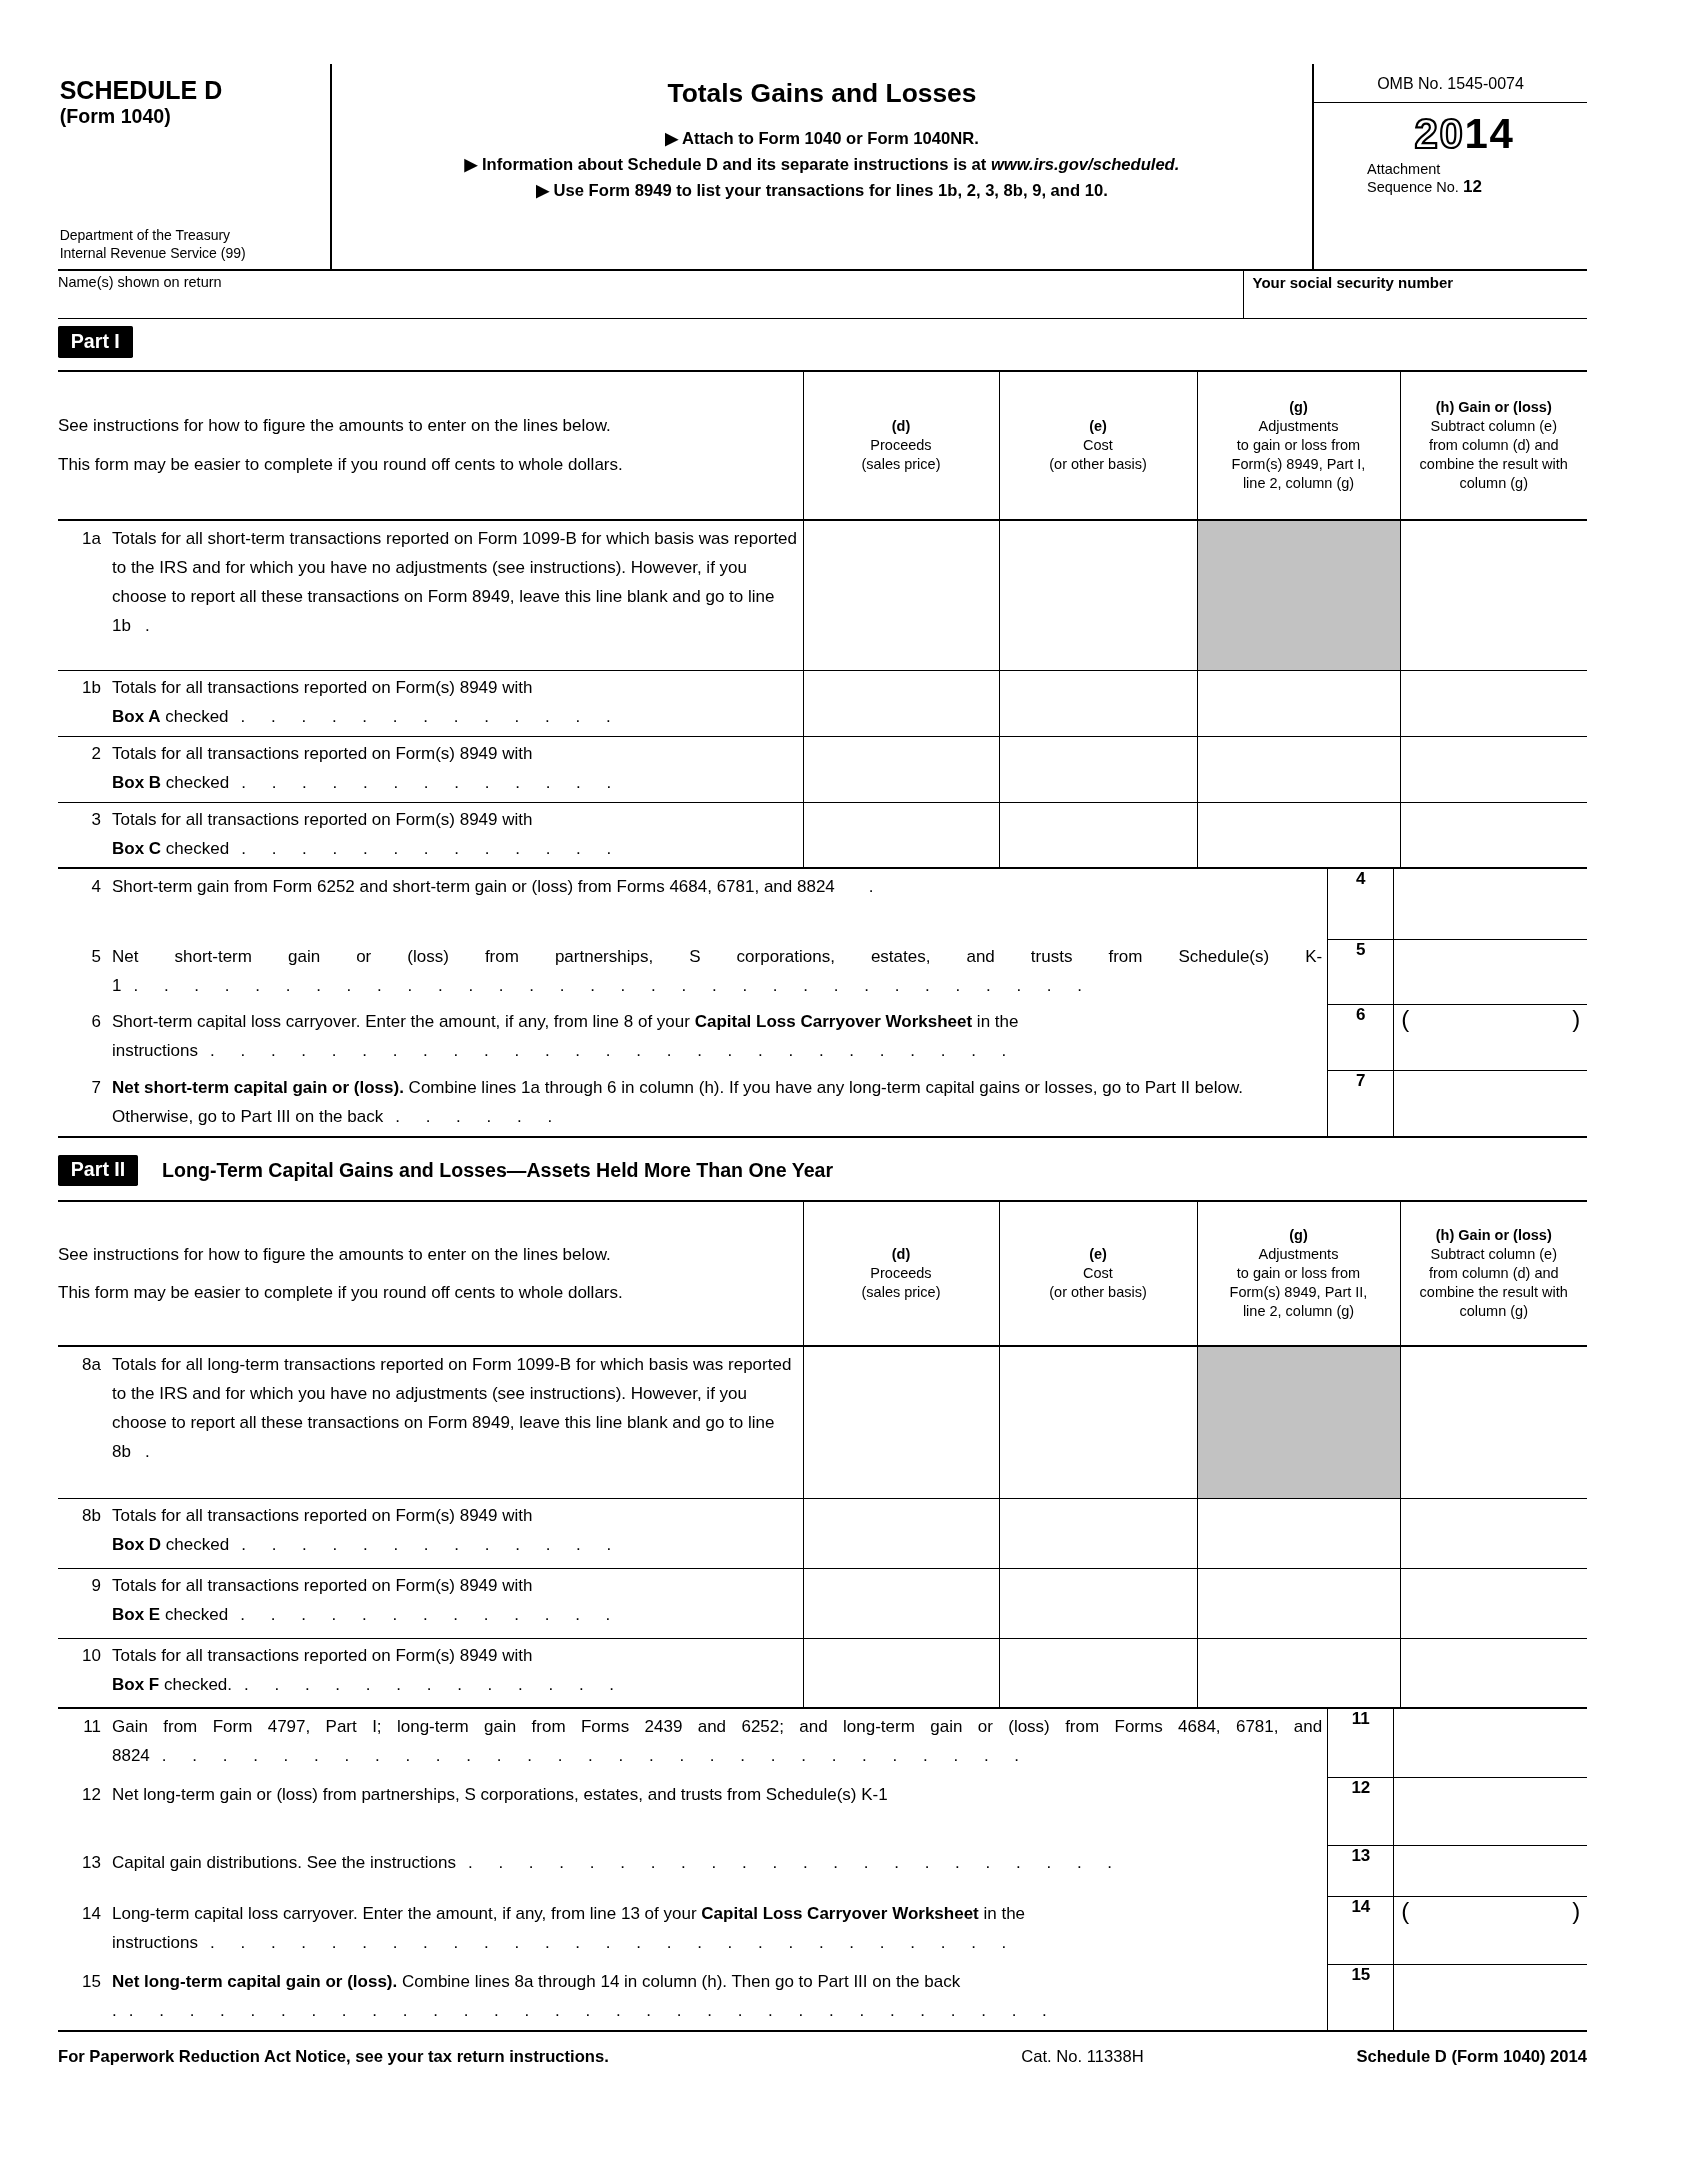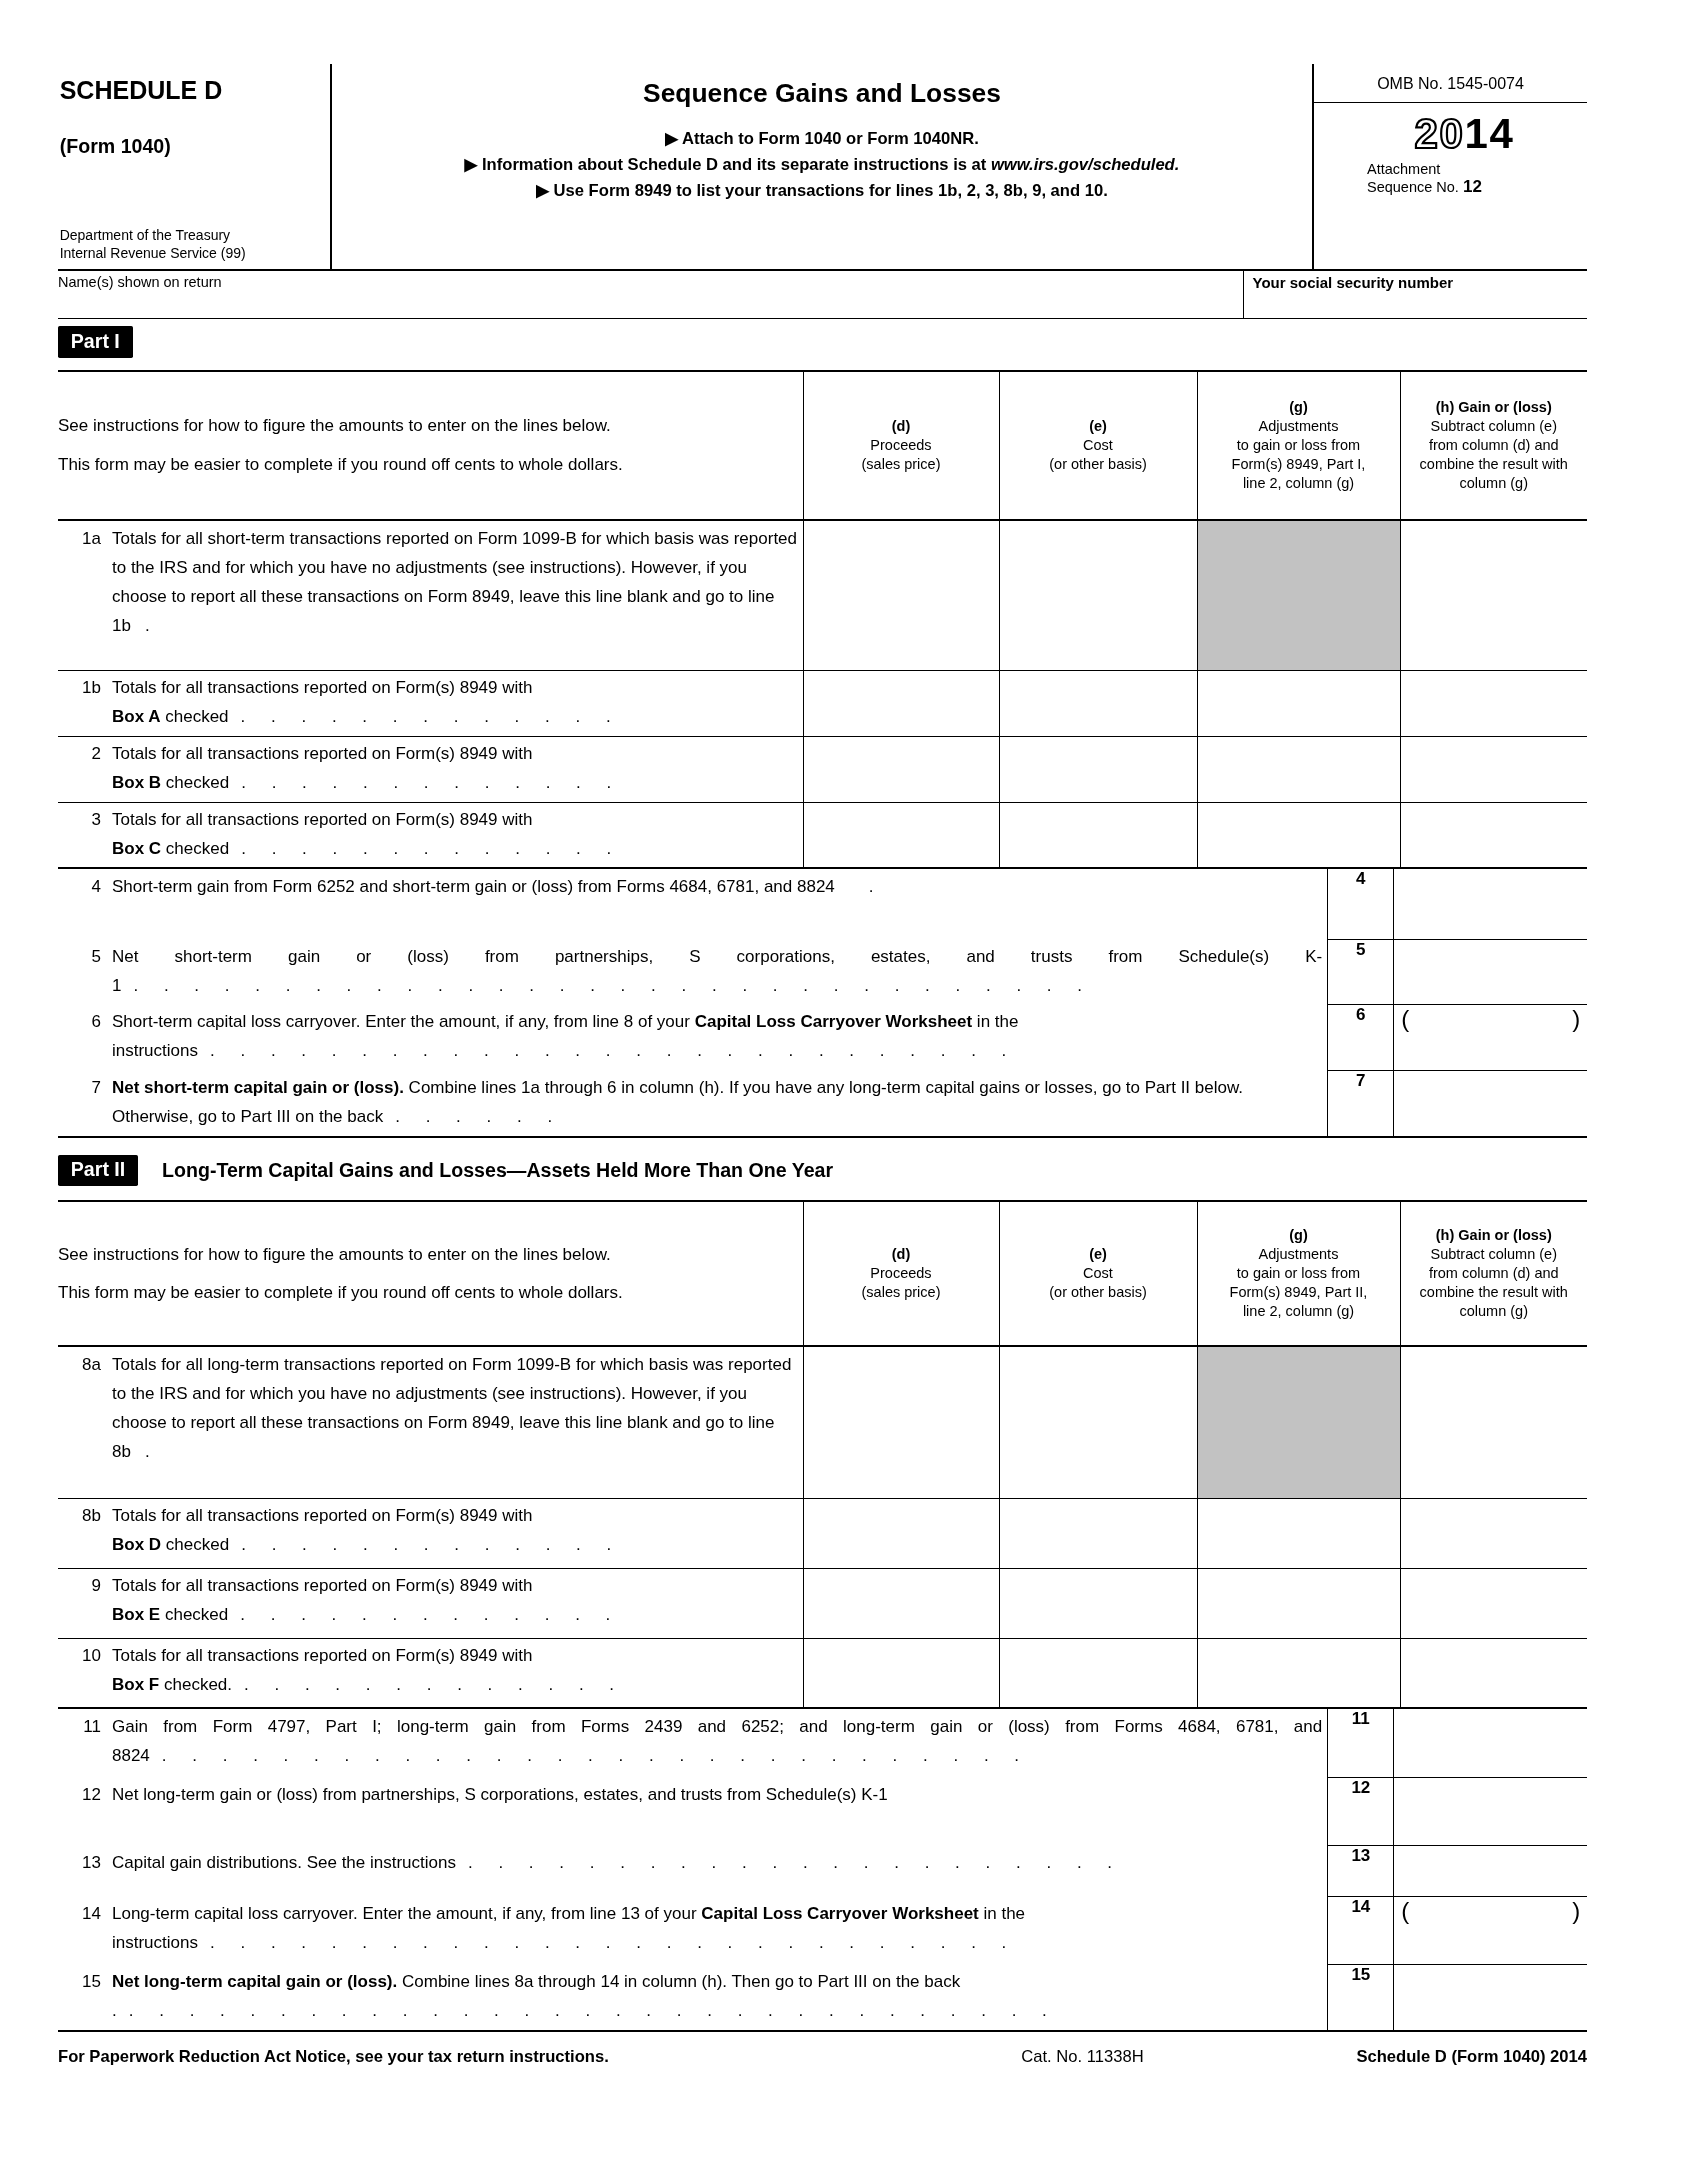--- a/index.html
+++ b/index.html
@@ -3,21 +3,21 @@
 <meta charset="utf-8">
 <style>
   html,body{margin:0;padding:0;background:#888;}
   .page{position:relative;width:1685px;height:2181px;background:#fff;
         font-family:"Liberation Sans",sans-serif;color:#000;overflow:hidden;}
   .content{position:absolute;left:58px;top:64px;width:1529px;}
 
   
   .hdr{display:flex;border-bottom:2.6px solid #000;height:207px;box-sizing:border-box;}
   .hdr-left{width:274px;border-right:2.6px solid #000;box-sizing:border-box;
-            display:flex;flex-direction:column;padding:12px 6.8px 6.8px 1.7px;gap:30px;}
+            display:flex;flex-direction:column;padding:12px 6.8px 6.8px 1.7px;}
   .sched{font-size:25px;font-weight:bold;line-height:28px;}
   .form1040{font-size:19.6px;font-weight:bold;line-height:25.6px;}
   .dept{margin-top:auto;font-size:14px;line-height:18px;}
   .hdr-center{flex:1;text-align:center;padding-top:13.6px;}
   .title{font-size:26.4px;font-weight:bold;}
   .bullets{margin-top:17px;font-size:16.6px;font-weight:bold;line-height:26.4px;}
   .bullets i{}
   .hdr-right{width:275px;border-left:2.6px solid #000;box-sizing:border-box;}
   .omb{font-size:16px;text-align:center;padding:11px 0 9.4px;border-bottom:1.7px solid #000;}
   .year{font-size:42px;font-weight:bold;text-align:center;margin-top:6.8px;letter-spacing:1.7px;padding-left:28px;}
@@ -84,21 +84,21 @@
   <div class="hdr">
     <div class="hdr-left">
       <div class="sched">SCHEDULE D</div>
       <div class="form1040">(Form 1040)</div>
       <div class="dept">
         <div>Department of the Treasury</div>
         <div>Internal Revenue Service (99)</div>
       </div>
     </div>
     <div class="hdr-center">
-      <div class="title">Sequence Gains and Losses</div>
+      <div class="title">Totals Gains and Losses</div>
       <div class="bullets">
         <div>▶ Attach to Form 1040 or Form 1040NR.</div>
         <div><span>▶ Information about Schedule D and its separate instructions is at </span><i>www.irs.gov/scheduled.</i></div>
         <div>▶ Use Form 8949 to list your transactions for lines 1b, 2, 3, 8b, 9, and 10.</div>
       </div>
     </div>
     <div class="hdr-right">
       <div class="omb">OMB No. 1545-0074</div>
       <div class="year"><span class="outline">20</span><span>14</span></div>
       <div class="attach">

